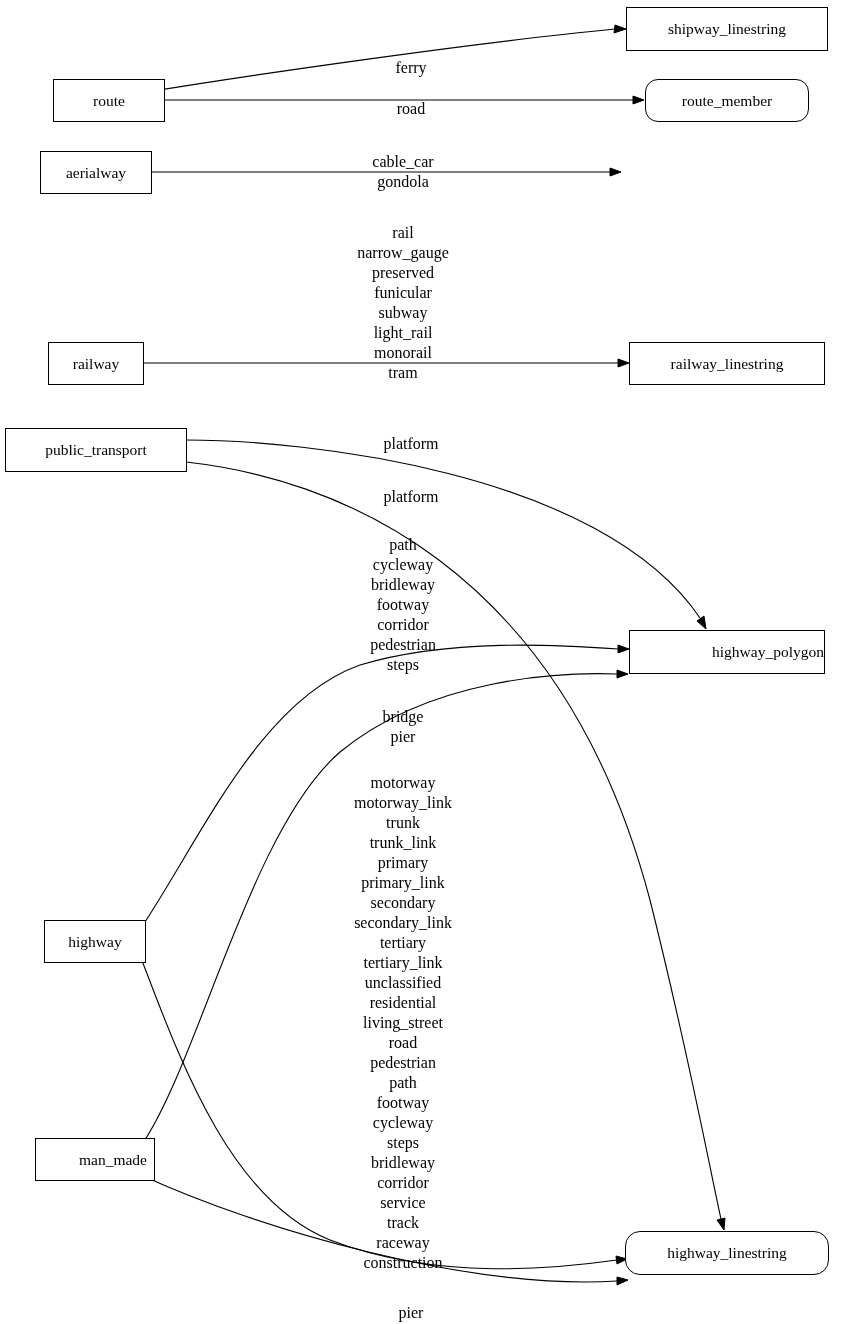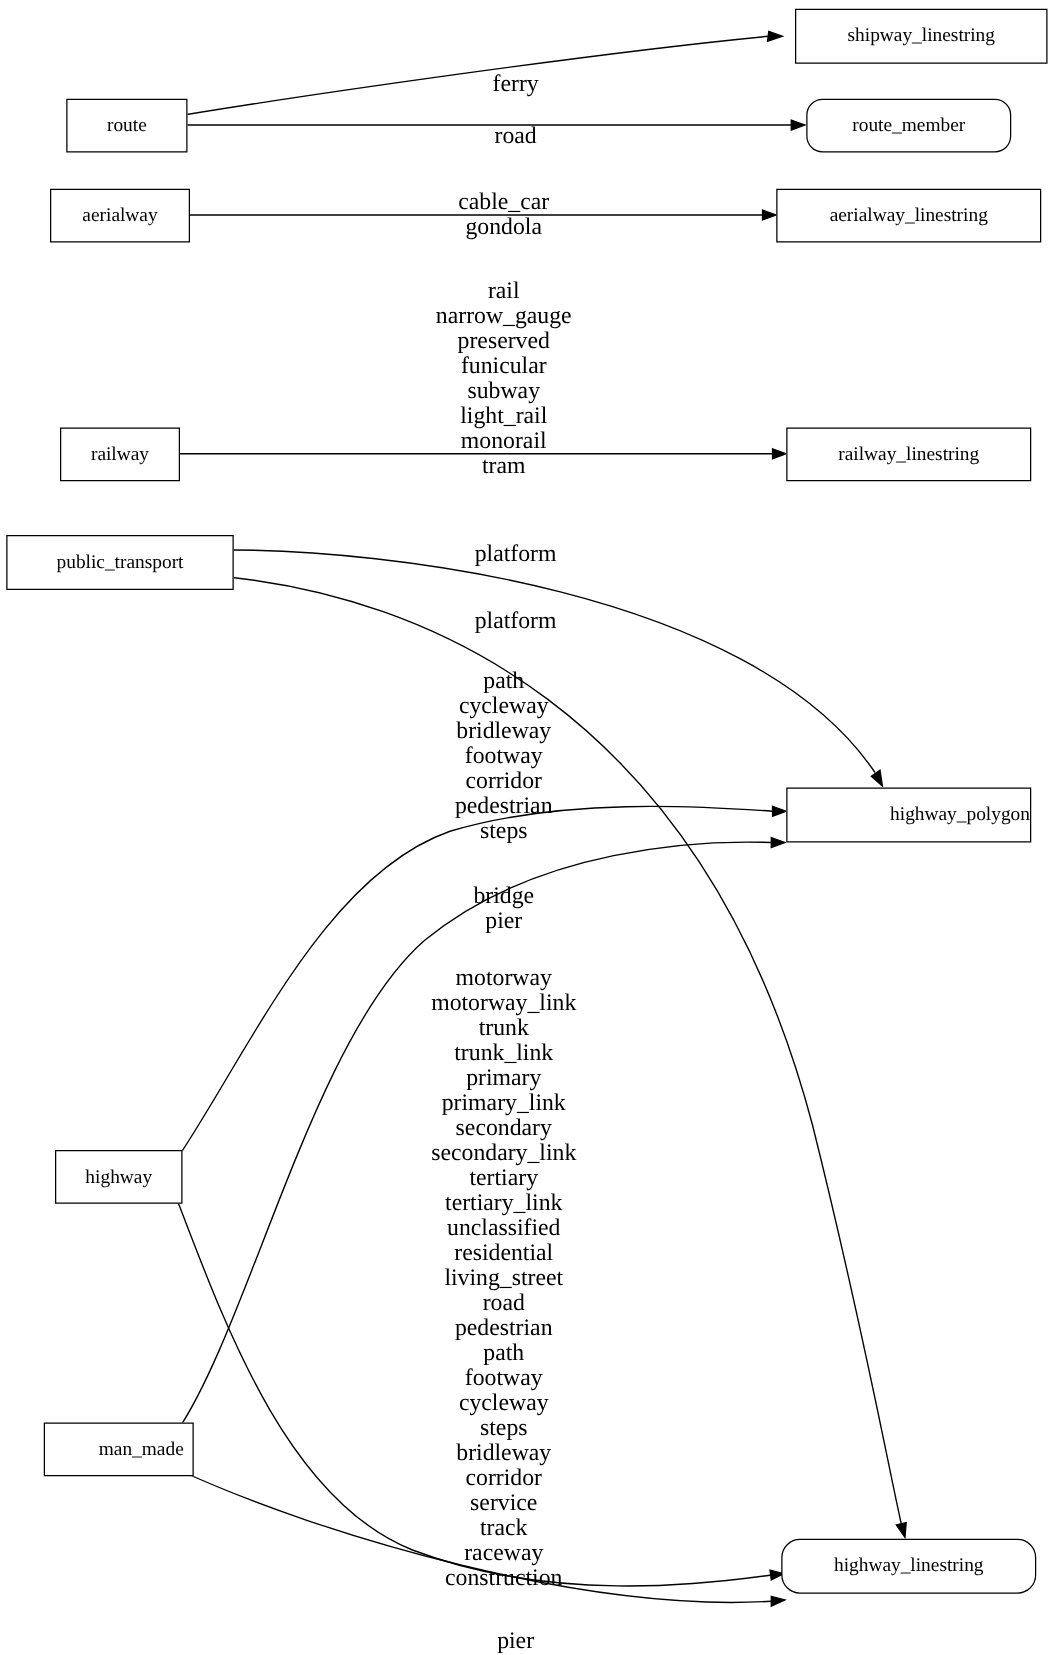--- a/index.html
+++ b/index.html
@@ -27,21 +27,21 @@
     display: flex;
     align-items: center;
     justify-content: center;
     white-space: nowrap;
     z-index: 3;
   }
   .edge-label {
     position: absolute;
     color: #000000;
     font-family: "Liberation Serif", serif;
-    font-size: 19px;
+    font-size: 16px;
     line-height: 20px;
     white-space: pre;
     text-align: center;
     z-index: 4;
     background: transparent;
   }
   svg.edges {
     position: absolute;
     left: 0;
     top: 0;
@@ -111,34 +111,31 @@
       <path d="M141,958 C180,1060 230,1200 330,1240 C440,1282 560,1268 617,1260"></path>
       <polygon points="616,1256 627,1259 617,1264"></polygon>
     </g>
 
     <g>
       <path d="M141,1175 C260,1230 470,1290 617,1281"></path>
       <polygon points="617,1277 628,1280 617,1285"></polygon>
     </g>
   </svg>
 
-  <div class="node" style="left:53px; top:79px; width:97px; height:43px;">
+  <div class="node" style="left:53px; top:79px; width:112px; height:43px;">
     <span>route</span>
   </div>
-  <div class="node" style="left:626px; top:7px; width:202px; height:44px;margin-left:10px;">
+  <div class="node" style="left:626px; top:7px; width:202px; height:44px;">
     <span>shipway_linestring</span>
   </div>
   <div class="node" style="left:645px; top:79px; width:164px; height:43px;border-radius:13px;">
     <span>route_member</span>
   </div>
   <div class="node" style="left:40px; top:151px; width:112px; height:43px;">
     <span>aerialway</span>
-  </div>
-  <div class="node" style="left:621px; top:151px; width:212px; height:43px;">
-    <span>aerialway_linestring</span>
   </div>
   <div class="node" style="left:48px; top:342px; width:96px; height:43px;">
     <span>railway</span>
   </div>
   <div class="node" style="left:629px; top:342px; width:196px; height:43px;">
     <span>railway_linestring</span>
   </div>
   <div class="node" style="left:5px; top:428px; width:182px; height:44px;">
     <span>public_transport</span>
   </div>

